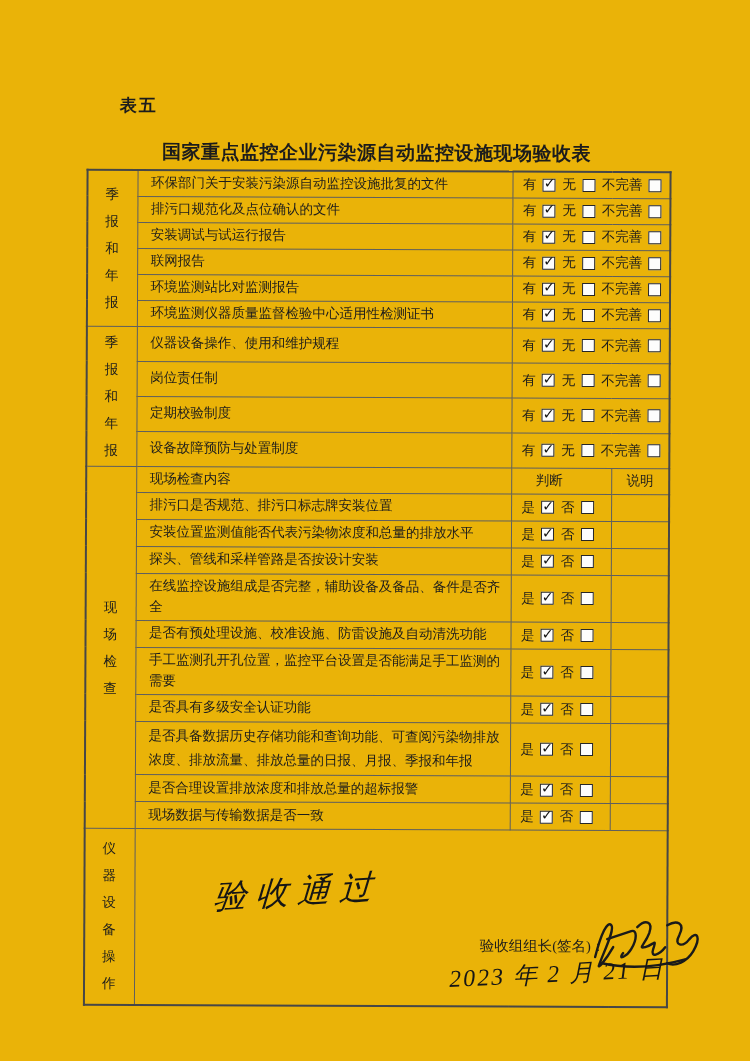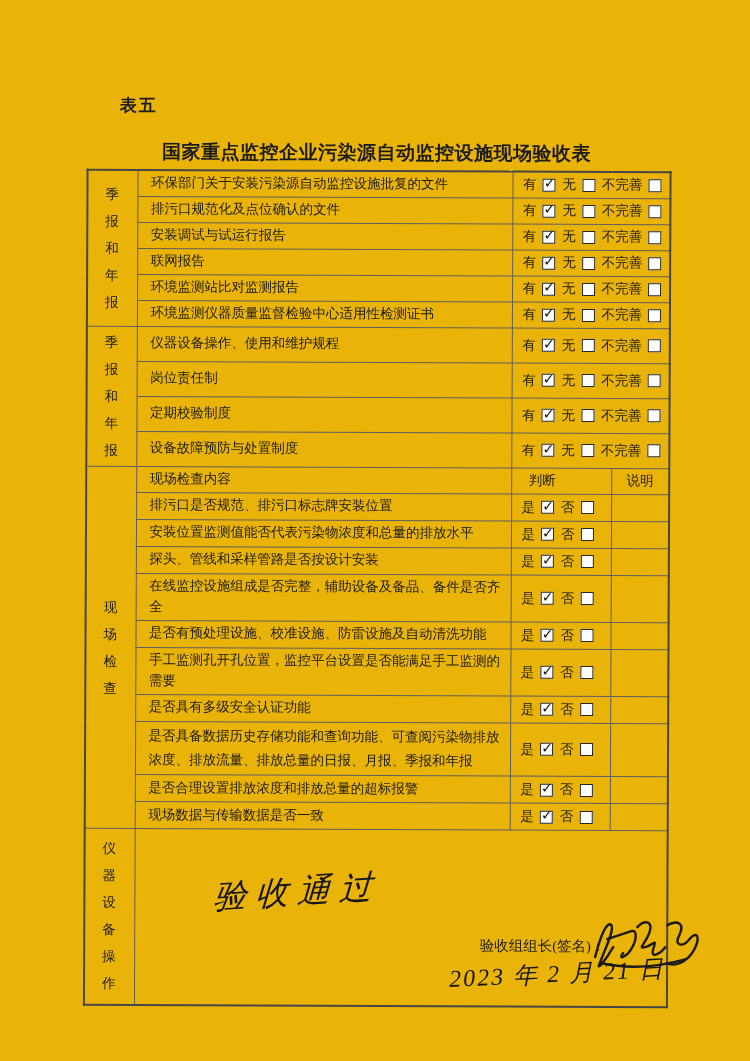--- a/index.html
+++ b/index.html
@@ -17,21 +17,21 @@
   td.sec-label { text-align:center; font-size:14px; line-height:2.0; padding:2px 10px; letter-spacing:1px; word-break:break-all; }
   td.item { padding:2px 6px 2px 13px; line-height:1.55; }
   tr.std { height:26px; }
   tr.std3 { height:27px; }
 
   .opts { display:flex; align-items:center; gap:7px; padding-left:10px; }
   .opt { display:inline-flex; align-items:center; gap:6px; }
   .cb { display:inline-flex; width:13px; height:13px; border:1.6px solid #262626; align-items:center; justify-content:center; background:#fdfdfc; flex:0 0 auto; }
   .ck { font-family:"DejaVu Sans",sans-serif; font-size:14px; font-weight:700; line-height:1; margin-top:-4px; margin-left:1px; color:#111; }
 
-  td.judge-hd, td.note-hd { padding-left:17px; }
+  td.judge-hd, td.note-hd { padding-left:24px; }
   td.note-hd { text-align:center; padding-left:0; }
   td.note-cell { }
 
   td.opinion-cell { position:relative; height:176px; }
   .opinion-text { position:absolute; left:78px; top:40px; font-size:33px; font-style:italic; letter-spacing:9px; color:#161616; transform:rotate(-4deg) skewX(-7deg); white-space:nowrap; }
   .sign-label { position:absolute; left:345px; top:106px; font-size:14.5px; white-space:nowrap; }
   .sign-svg { position:absolute; left:452px; top:82px; overflow:visible; }
   .date-text { position:absolute; left:314px; top:127px; font-size:24px; font-style:italic; letter-spacing:2px; color:#161616; transform:rotate(-3deg); white-space:nowrap; }
 </style>
 </head>

